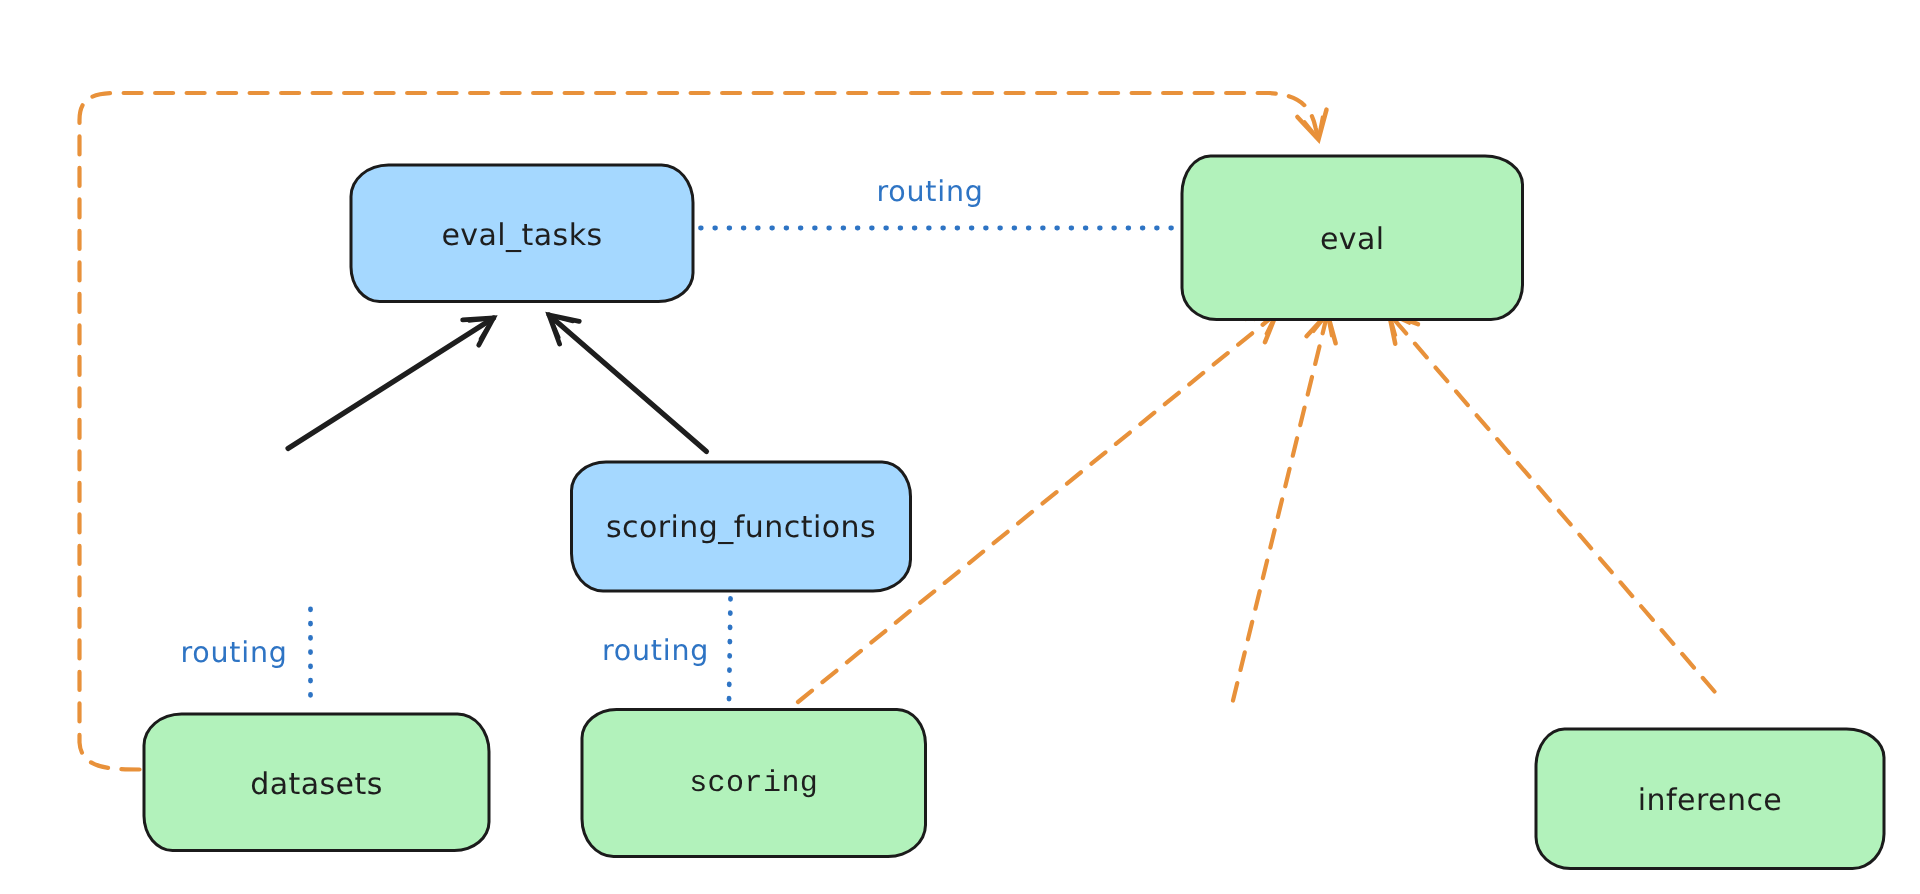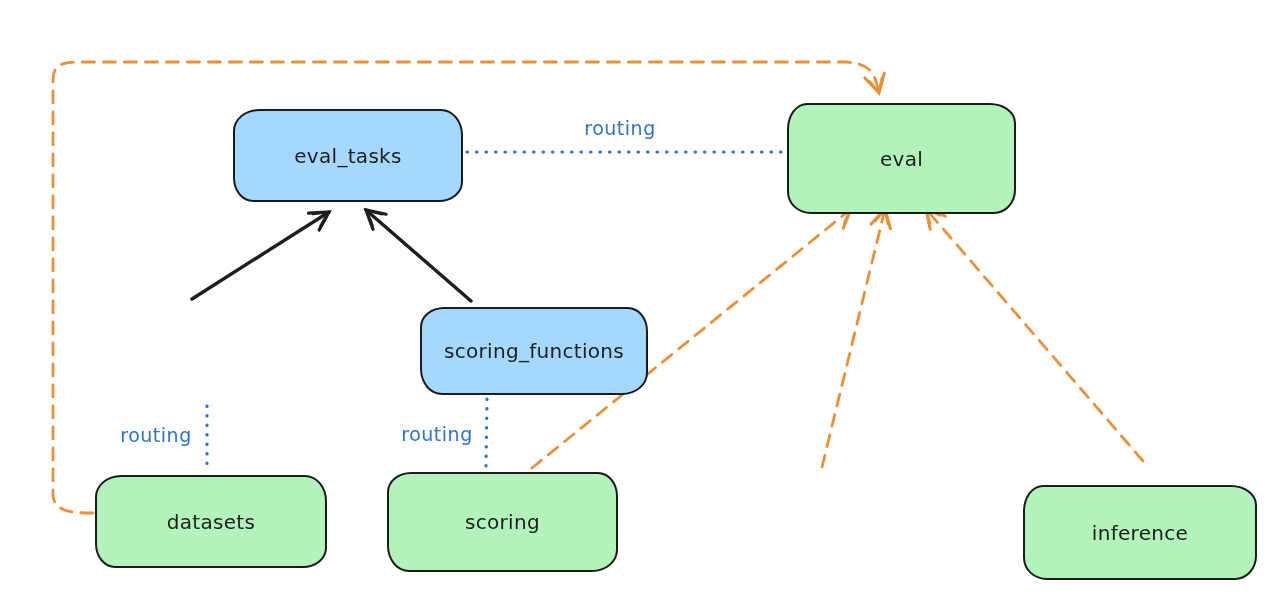--- a/index.html
+++ b/index.html
@@ -77,31 +77,31 @@
     <path d="M 532 468 L 851 209" fill="none" stroke="#e8913a" stroke-width="2.8" stroke-linecap="round" stroke-dasharray="12 9" marker-end="url(#arrowOrange)"></path>
     <path d="M 822 467 L 885 209" fill="none" stroke="#e8913a" stroke-width="2.8" stroke-linecap="round" stroke-dasharray="12 9" marker-end="url(#arrowOrange)"></path>
     <path d="M 1143 461 L 926 209" fill="none" stroke="#e8913a" stroke-width="2.8" stroke-linecap="round" stroke-dasharray="12 9" marker-end="url(#arrowOrange)"></path>
 
     <path d="M 93 513 C 72 513 54 512 53 495 L 53 80 C 53 66 61 62 78 62 L 846 62 C 866 63 874 71 877 85 L 879 93" fill="none" stroke="#e8913a" stroke-width="2.8" stroke-linecap="round" stroke-dasharray="12 9" marker-end="url(#arrowOrange)"></path>
   </svg>
 
   <div class="node blue r1" style="left:233px; top:109px; width:230px; height:93px;">
     <span>eval_tasks</span>
   </div>
-  <div class="node blue r3" style="left:380px; top:307px; width:228px; height:88px;margin-left:40px;">
+  <div class="node blue r3" style="left:380px; top:307px; width:228px; height:88px;">
     <span>scoring_functions</span>
   </div>
 
   <div class="node green r2" style="left:787px; top:103px; width:229px; height:111px;">
     <span>eval</span>
   </div>
   <div class="node green r1" style="left:95px; top:475px; width:232px; height:93px;">
     <span>datasets</span>
   </div>
-  <div class="node green r3" style="left:387px; top:472px; width:231px; height:100px;">
+  <div class="node green r3" style="left:387px; top:472px; width:231px; height:100px;font-family:Liberation Mono, monospace;">
     <span>scoring</span>
   </div>
   <div class="node green r2" style="left:1023px; top:465px; width:234px; height:95px;margin-top:20px;">
     <span>inference</span>
   </div>
 
   <div class="edge-label" style="left:575px; top:117px; width:90px;">routing</div>
   <div class="edge-label" style="left:111px; top:424px; width:90px;">routing</div>
   <div class="edge-label" style="left:392px; top:423px; width:90px;">routing</div>
 

